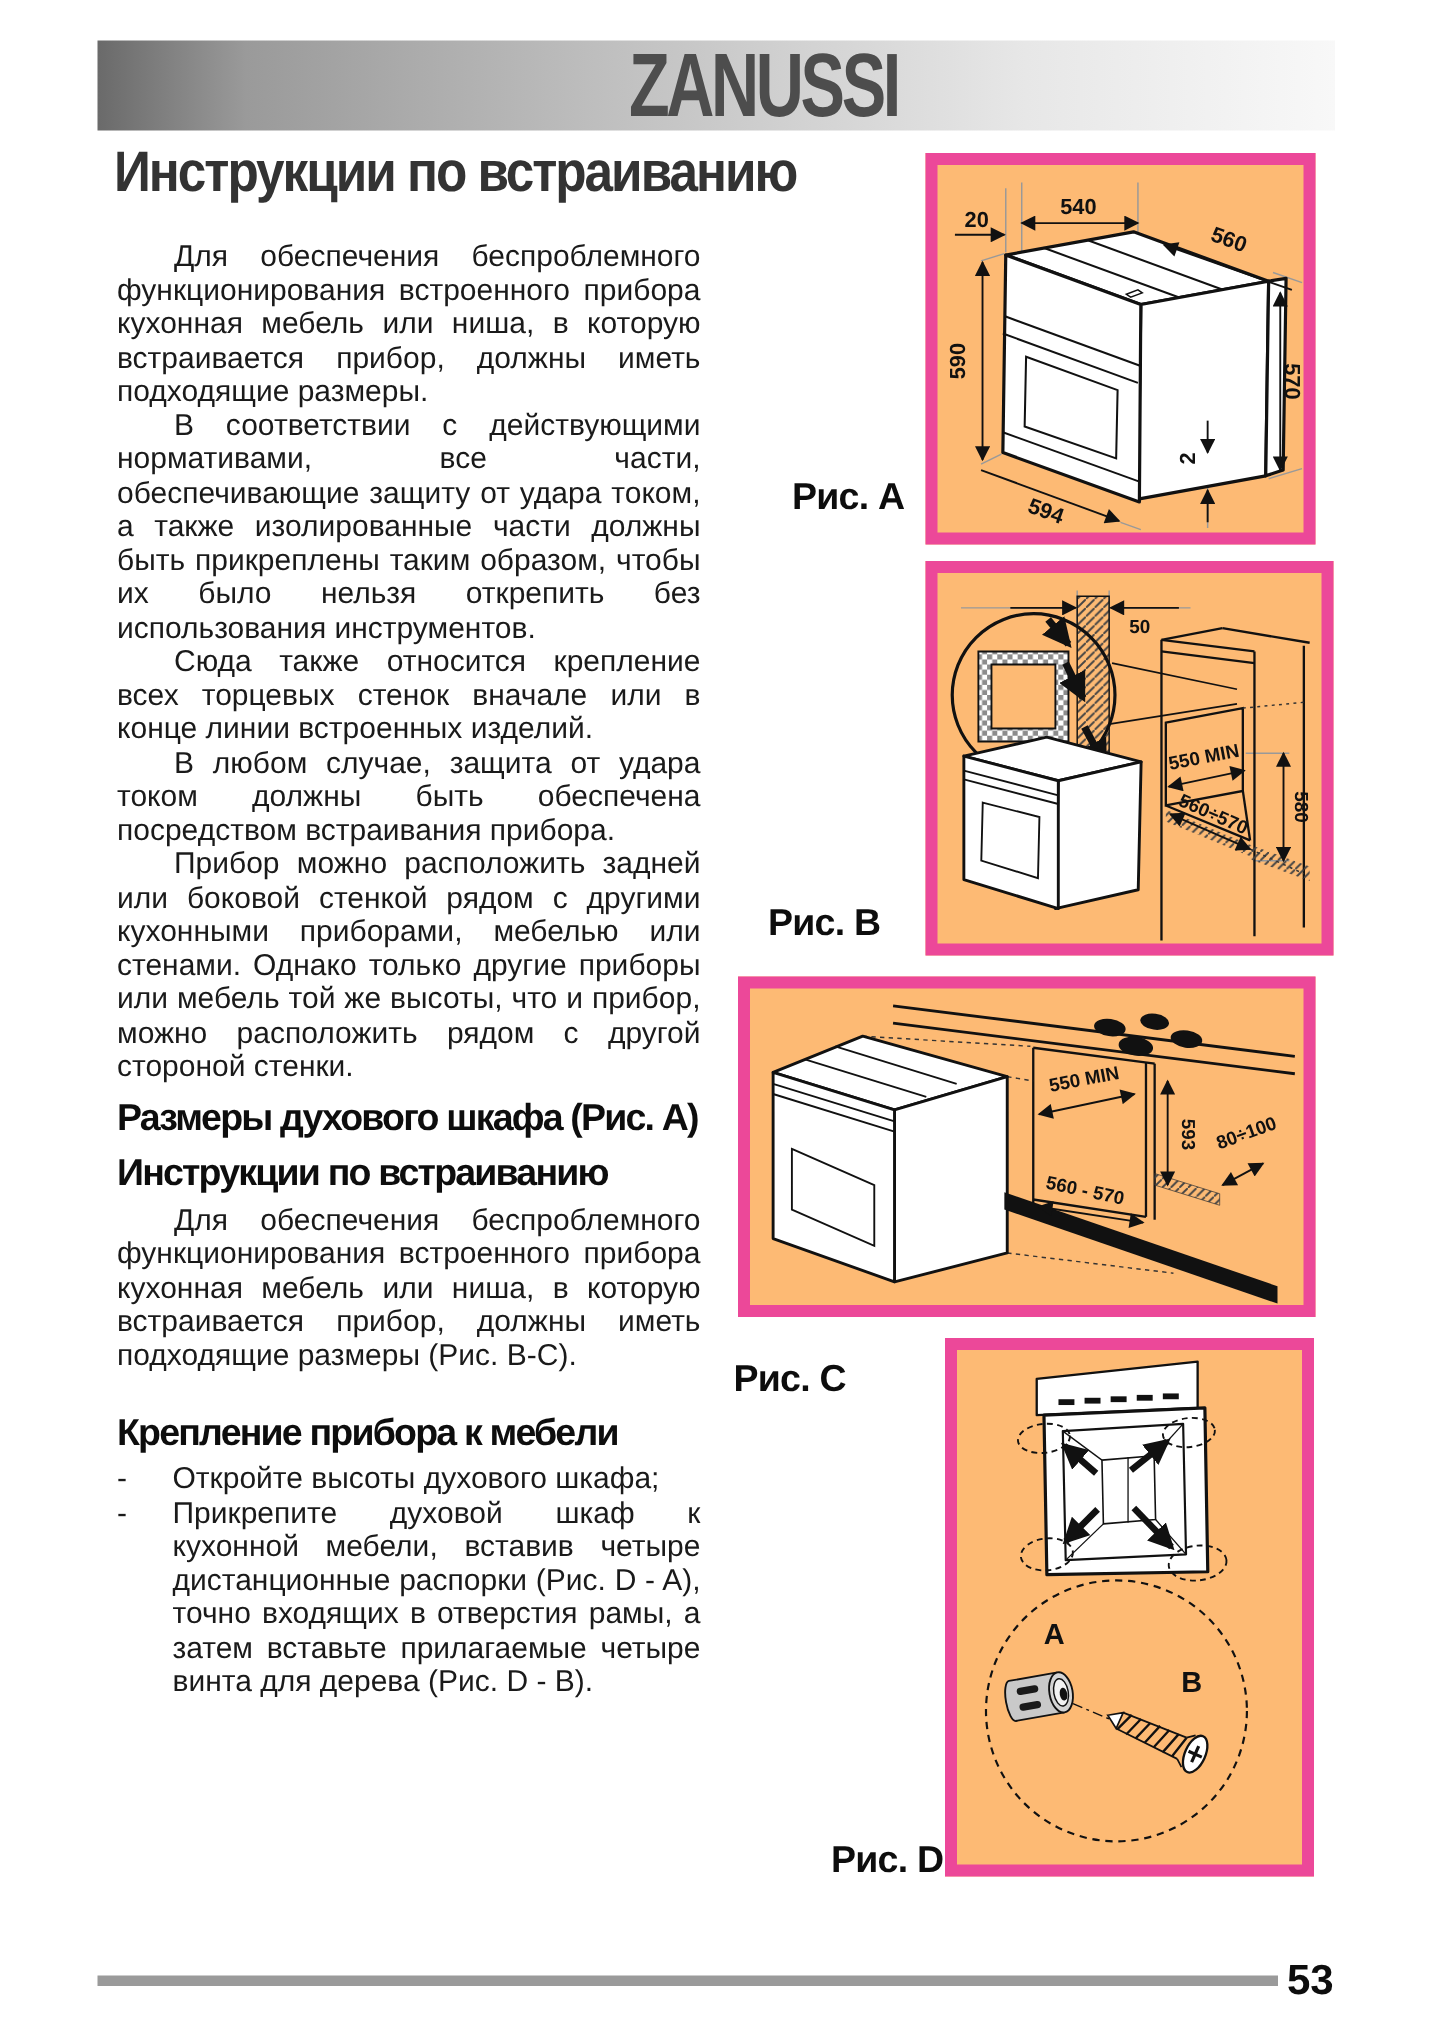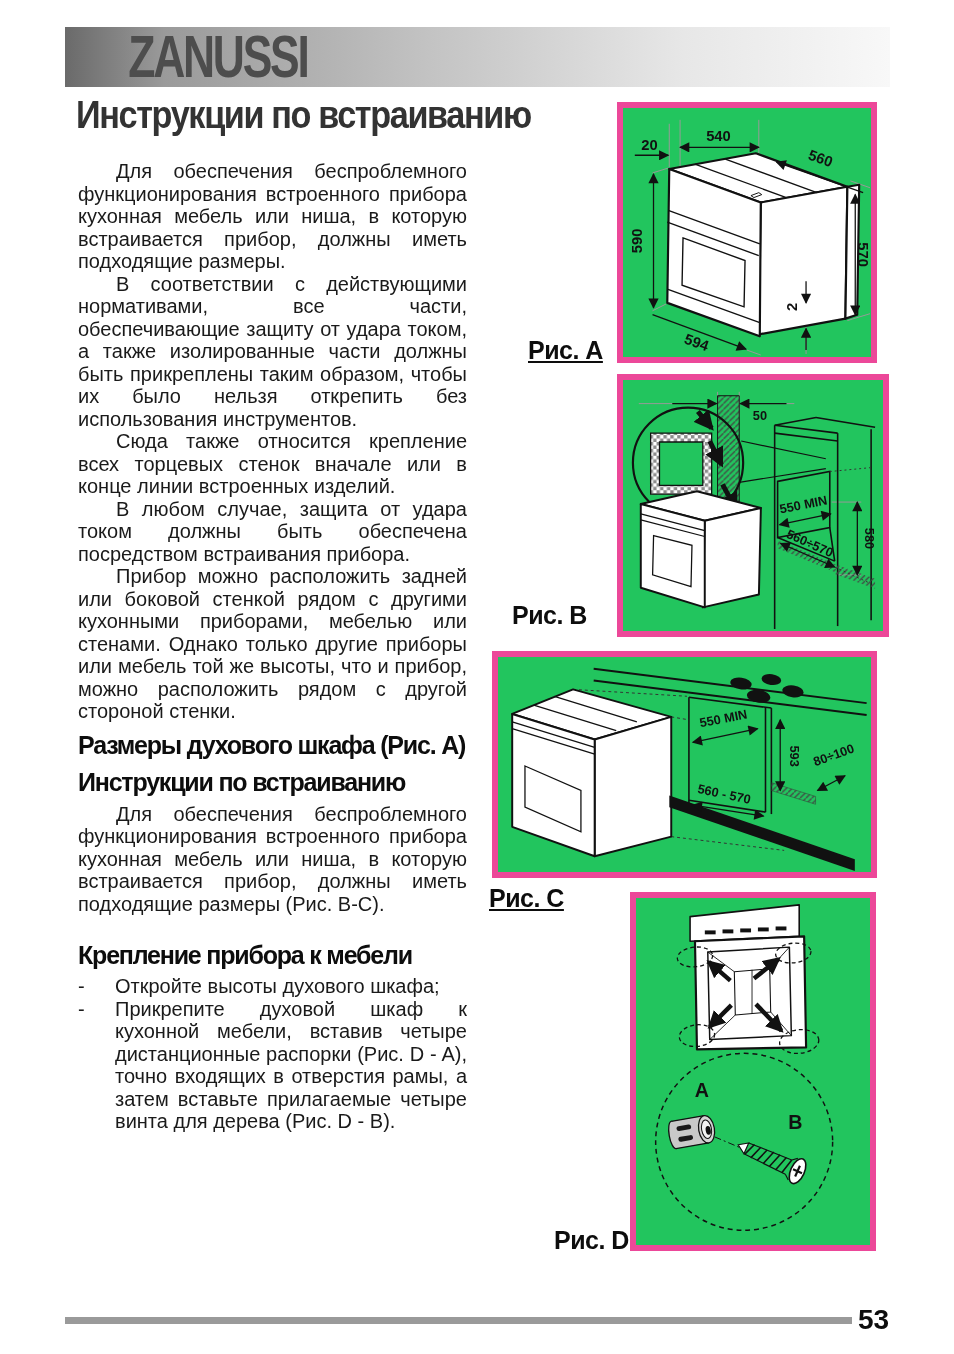--- a/index.html
+++ b/index.html
@@ -1,35 +1,35 @@
 <!DOCTYPE html>
 <html><head>
 <meta charset="utf-8">
 <style>
   html,body{margin:0;padding:0;background:#e8e8e8;}
   .page{position:relative;width:954px;height:1354px;background:#ffffff;margin:0 auto;
         font-family:"Liberation Sans",sans-serif;color:#1a1a1a;overflow:hidden;}
   .header-bar{position:absolute;left:65px;top:27px;width:825px;height:60px;
         background:linear-gradient(90deg,#6a6a6a 0%,#9a9a9a 12%,#c4c4c4 45%,#e7e7e7 75%,#f8f8f8 100%);
-        display:flex;align-items:center;justify-content:flex-start;}
+        display:flex;align-items:center;justify-content:center;}
   .brand{font-weight:bold;font-size:60px;line-height:1;color:#4d4d4d;letter-spacing:-3px;
         transform:scaleX(0.74);transform-origin:100% 50%;padding-right:1px;}
   .page-title{position:absolute;left:76px;top:94px;margin:0;font-weight:bold;font-size:38px;
         color:#333;letter-spacing:-1.5px;transform:scaleX(0.9);transform-origin:0 50%;white-space:nowrap;}
   .textcol{position:absolute;left:78px;top:160px;width:389px;}
   p.body{margin:0;font-size:20px;line-height:22.5px;text-align:justify;}
   .ind{text-indent:38px;}
   h2.sect{margin:8px 0 0 0;font-weight:bold;font-size:25px;line-height:29px;letter-spacing:-1.2px;color:#0d0d0d;}
   h2.h3{margin-top:8px;margin-bottom:6px;}
   h2.h4{margin-top:26px;margin-bottom:5px;}
   .bullets{margin-top:2px;}
   .bullet{display:flex;font-size:20px;line-height:22.5px;}
   .dash{width:37px;flex:0 0 37px;}
   .btext{flex:1;text-align:justify;}
-  .figbox{position:absolute;border:6px solid #ec4899;background:#22c55e;box-sizing:border-box;}
+  .figbox{position:absolute;border:8px solid #ec4899;background:#fdba74;box-sizing:border-box;}
   .figbox svg{display:block;width:100%;height:100%;}
   .figcap{position:absolute;font-weight:bold;font-size:25px;letter-spacing:-0.5px;color:#0d0d0d;}
   .footer-bar{position:absolute;left:65px;top:1317px;width:787px;height:7px;background:#9a9a9a;}
   .page-num{position:absolute;left:858px;top:1304px;font-weight:bold;font-size:28px;color:#0d0d0d;text-align:center;}
   svg text{font-family:"Liberation Sans",sans-serif;font-weight:bold;fill:#111;}
   .dimtxt{font-size:15px;}
   .dimtxt-s{font-size:13px;}
   .biglbl{font-size:20px;}
 </style>
 </head>
@@ -111,21 +111,21 @@
       </g>
       <text class="dimtxt" x="27" y="43" text-anchor="middle">20</text>
       <text class="dimtxt" x="97" y="34" text-anchor="middle">540</text>
       <text class="dimtxt" x="199" y="56" text-anchor="middle" transform="rotate(20 199 56)">560</text>
       <text class="dimtxt" x="19" y="135" text-anchor="middle" transform="rotate(-90 19 135)">590</text>
       <text class="dimtxt" x="239" y="149" text-anchor="middle" transform="rotate(90 239 149)">570</text>
       <text class="dimtxt" x="73" y="243" text-anchor="middle" transform="rotate(20 73 243)">594</text>
       <text class="dimtxt" x="177" y="202" text-anchor="middle" transform="rotate(-90 177 202)">2</text>
     </svg>
   </div>
-  <div class="figcap" style="left:528px;top:336px;text-decoration:underline;">Рис. A</div>
+  <div class="figcap" style="left:528px;top:317px;">Рис. A</div>
 
   <div class="figbox" style="left:617px;top:374px;width:272px;height:263px;">
     <svg viewBox="0 0 252 255">
       <defs>
         <marker id="bA" viewBox="0 0 10 10" refX="9" refY="5" markerWidth="10" markerHeight="8" orient="auto-start-reverse">
             <path d="M0,0 L10,5 L0,10 Z" fill="#111"></path>
           </marker>
         <marker id="bT" viewBox="0 0 6 6" refX="5" refY="3" markerWidth="4" markerHeight="4" orient="auto">
             <path d="M0,0 L6,3 L0,6 Z" fill="#111"></path>
           </marker>
@@ -252,21 +252,21 @@
         <line x1="286" y1="64" x2="286" y2="136" marker-start="url(#cA)" marker-end="url(#cA)"></line>
         <line x1="197" y1="151" x2="269" y2="162" marker-start="url(#cA)" marker-end="url(#cA)"></line>
         <line x1="324" y1="136" x2="352" y2="121" marker-start="url(#cA)" marker-end="url(#cA)"></line>
       </g>
       <text class="dimtxt-s" x="229" y="67" text-anchor="middle" transform="rotate(-11 229 67)">550 MIN</text>
       <text class="dimtxt-s" x="296" y="101" text-anchor="middle" transform="rotate(90 296 101)">593</text>
       <text class="dimtxt-s" x="228" y="144" text-anchor="middle" transform="rotate(12 228 144)">560 - 570</text>
       <text class="dimtxt-s" x="342" y="104" text-anchor="middle" transform="rotate(-20 342 104)">80÷100</text>
     </svg>
   </div>
-  <div class="figcap" style="left:489px;top:884px;text-decoration:underline;">Рис. C</div>
+  <div class="figcap" style="left:489px;top:905px;">Рис. C</div>
 
   <div class="figbox" style="left:630px;top:892px;width:246px;height:359px;">
     <svg viewBox="0 0 238 351">
       <defs>
         <marker id="dT" viewBox="0 0 6 6" refX="5" refY="3" markerWidth="4" markerHeight="4" orient="auto">
             <path d="M0,0 L6,3 L0,6 Z" fill="#111"></path>
           </marker>
       </defs>
       <g fill="#fff" stroke="#111" stroke-width="1.6" stroke-linejoin="round">
         <polygon points="55,18 166,6 166,38 55,43"></polygon>

